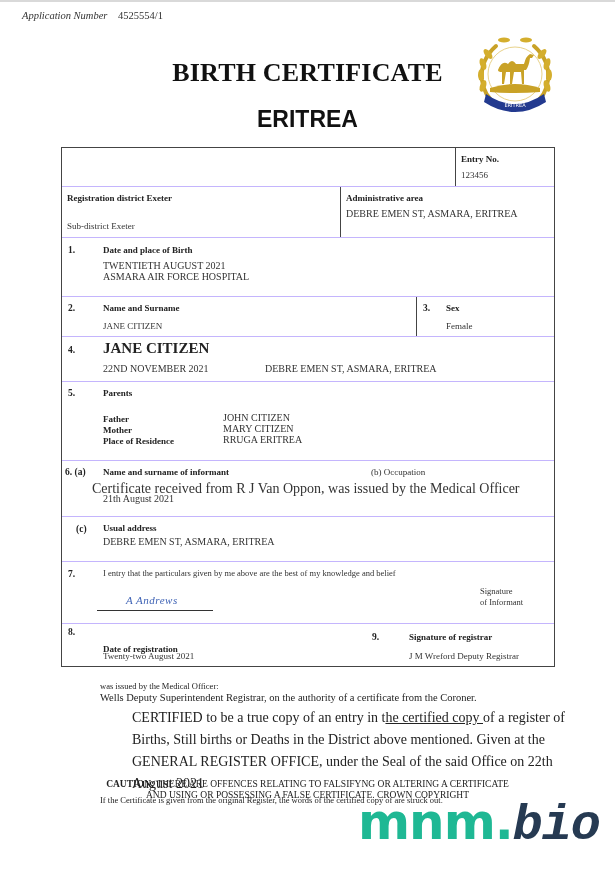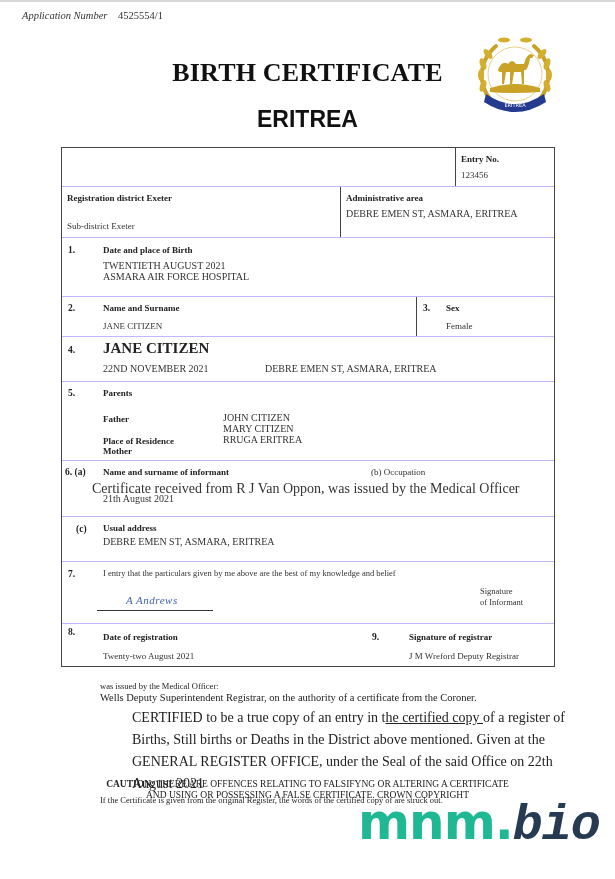--- a/index.html
+++ b/index.html
@@ -128,21 +128,21 @@
     <span class="t b" style="left:41px; top:3px; font-size:15px;">JANE CITIZEN</span>
     <span class="t s10 val" style="left:41px; top:26px;">22ND NOVEMBER 2021</span>
     <span class="t s10 val" style="left:203px; top:26px;">DEBRE EMEN ST, ASMARA, ERITREA</span>
   </div>
 
   <div class="row" style="height:79px;">
     <span class="t num" style="left:6px; top:6px;">5.</span>
     <span class="t b s9" style="left:41px; top:6px;">Parents</span>
     <span class="t b s9" style="left:41px; top:32px;">Father</span>
     <span class="t s10 val" style="left:161px; top:30px;">JOHN CITIZEN</span>
-    <span class="t b s9" style="left:41px; top:43px;margin-top:21px;">Mother</span>
+    <span class="t b s9" style="left:41px; top:43px;">Mother</span>
     <span class="t s10 val" style="left:161px; top:41px;">MARY CITIZEN</span>
     <span class="t b s9" style="left:41px; top:54px;">Place of Residence</span>
     <span class="t s10 val" style="left:161px; top:52px;">RRUGA ERITREA</span>
   </div>
 
   <div class="row" style="height:56px;">
     <span class="t num" style="left:3px; top:6px;">6. (a)</span>
     <span class="t b s9" style="left:41px; top:6px;">Name and surname of informant</span>
     <span class="t s9 val" style="left:309px; top:6px;">(b) Occupation</span>
     <span class="t val" style="left:30px; top:20px; font-size:14px;">Certificate received from R J Van Oppon, was issued by the Medical Officer</span>
@@ -159,21 +159,21 @@
     <span class="t num" style="left:6px; top:7px;">7.</span>
     <span class="t val" style="left:41px; top:6px; font-size:8.5px;">I entry that the particulars given by me above are the best of my knowledge and belief</span>
     <span class="t" style="left:64px; top:32px; font-family:'Liberation Serif', serif; font-style:italic; font-size:11px; color:#3f63b5; letter-spacing:0.5px;">A Andrews</span>
     <div class="t" style="left:35px; top:48px; width:116px; border-top:1px solid #333;"></div>
     <span class="t val" style="left:418px; top:24px; font-size:8.5px;">Signature</span>
     <span class="t val" style="left:418px; top:35px; font-size:8.5px;">of Informant</span>
   </div>
 
   <div class="row" style="height:42px;">
     <span class="t num" style="left:6px; top:3px;">8.</span>
-    <span class="t b s9" style="left:41px; top:8px;">Date of registration</span>
+    <span class="t b s9" style="left:41px; top:20px;">Date of registration</span>
     <span class="t s9 val" style="left:41px; top:27px;">Twenty-two  August 2021</span>
     <span class="t num" style="left:310px; top:8px;">9.</span>
     <span class="t b s9" style="left:347px; top:8px;">Signature of registrar</span>
     <span class="t s9 val" style="left:347px; top:27px;">J M Wreford Deputy Registrar</span>
   </div>
 </div>
 
 <div class="abs footer">
   <div class="f2" style="line-height:9px;">was issued by the Medical Officer:</div>
   <div class="f3" style="line-height:13px;">Wells Deputy Superintendent Registrar, on the authority of a certificate from the Coroner.</div>

